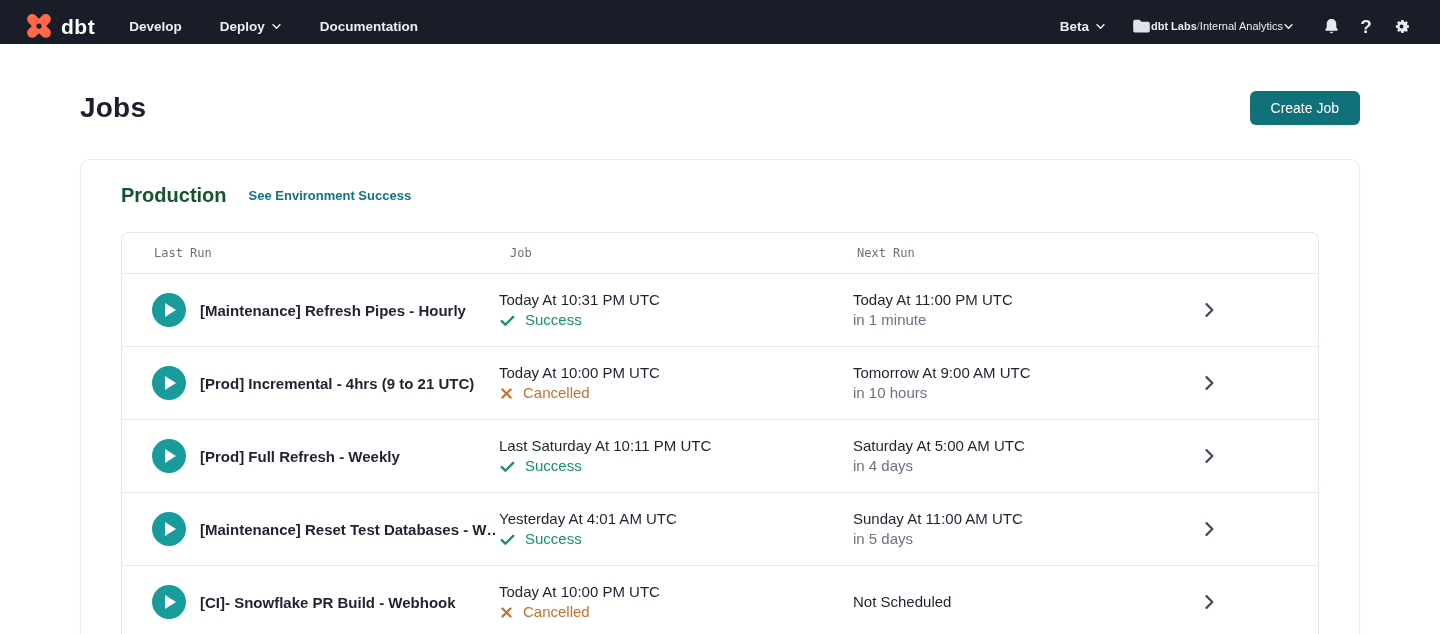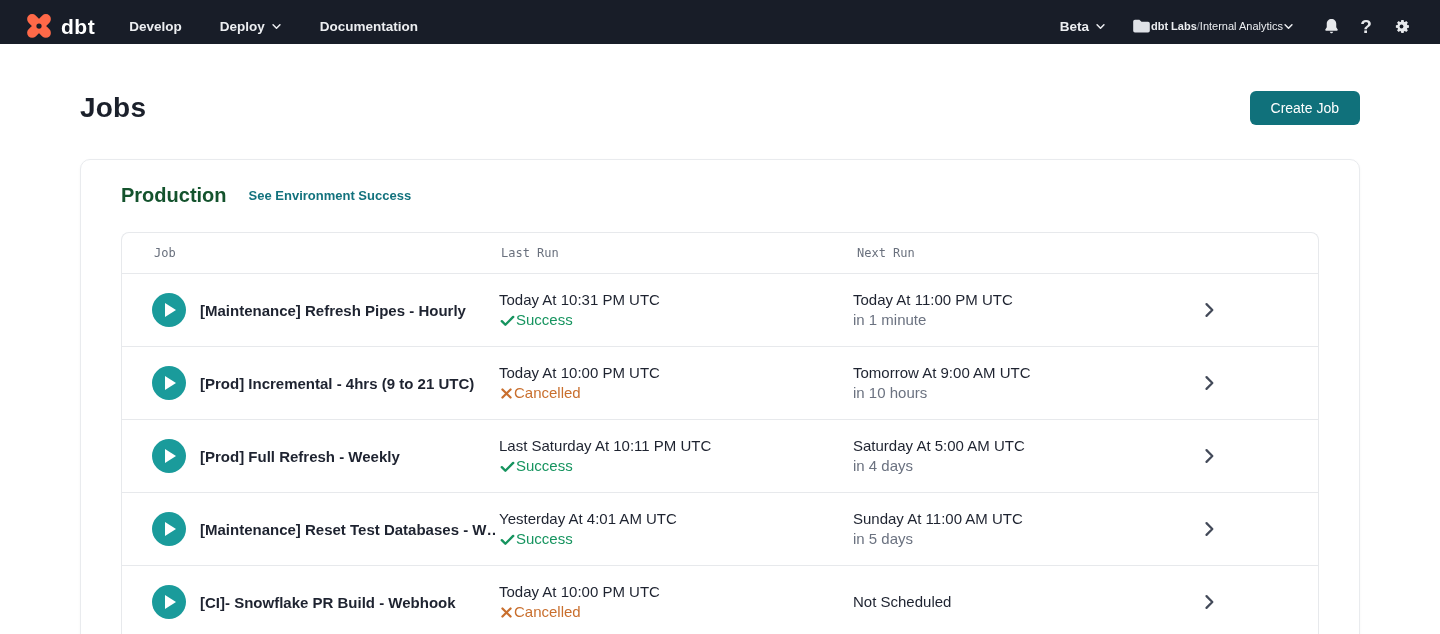--- a/index.html
+++ b/index.html
@@ -65,21 +65,21 @@
     flex:0 0 34px;margin-right:14px;display:flex;align-items:center;justify-content:center;cursor:pointer;}
   .play .tri{width:0;height:0;border-left:11px solid #fff;border-top:7px solid transparent;
     border-bottom:7px solid transparent;margin-left:3px;}
   .job-name{font-size:15px;font-weight:700;color:var(--text-dark);width:295px;
     white-space:nowrap;overflow:hidden;}
   .cell-last{width:354px;display:flex;flex-direction:column;}
   .cell-next{width:280px;display:flex;flex-direction:column;}
   .time{font-size:15px;line-height:20px;color:var(--text-dark);}
   .rel{font-size:15px;line-height:20px;color:var(--text-gray);}
   .rel:empty{display:none;}
-  .status{display:flex;align-items:center;font-size:15px;line-height:20px;}
+  .status{display:flex;align-items:center;gap:9px;font-size:15px;line-height:20px;}
   .status.success{color:var(--success);}
   .status.cancelled{color:var(--cancelled);}
   .status svg{display:none;}
   .status.success svg.ic-check{display:block;}
   .status.cancelled svg.ic-x{display:block;}
   .cell-arrow{flex:1;display:flex;align-items:center;padding-left:66px;}
   .chev{color:#434a59;cursor:pointer;display:flex;}
 </style>
 </head>
 <body>
@@ -162,22 +162,22 @@
   </div>
 
   <section class="card">
     <div class="env-head">
       <h2 class="env-title">Production</h2>
       <a class="env-link">See Environment Success</a>
     </div>
 
     <div class="jobs-table">
       <div class="thead">
+        <div class="th th-last">Last Run</div>
         <div class="th th-job">Job</div>
-        <div class="th th-last">Last Run</div>
         <div class="th th-next">Next Run</div>
       </div>
       <div id="rows">
   <div class="row">
     <div class="cell-job">
       <button class="play">
                 <span class="tri"></span>
               </button>
       <div class="job-name">[Maintenance] Refresh Pipes - Hourly</div>
     </div>

